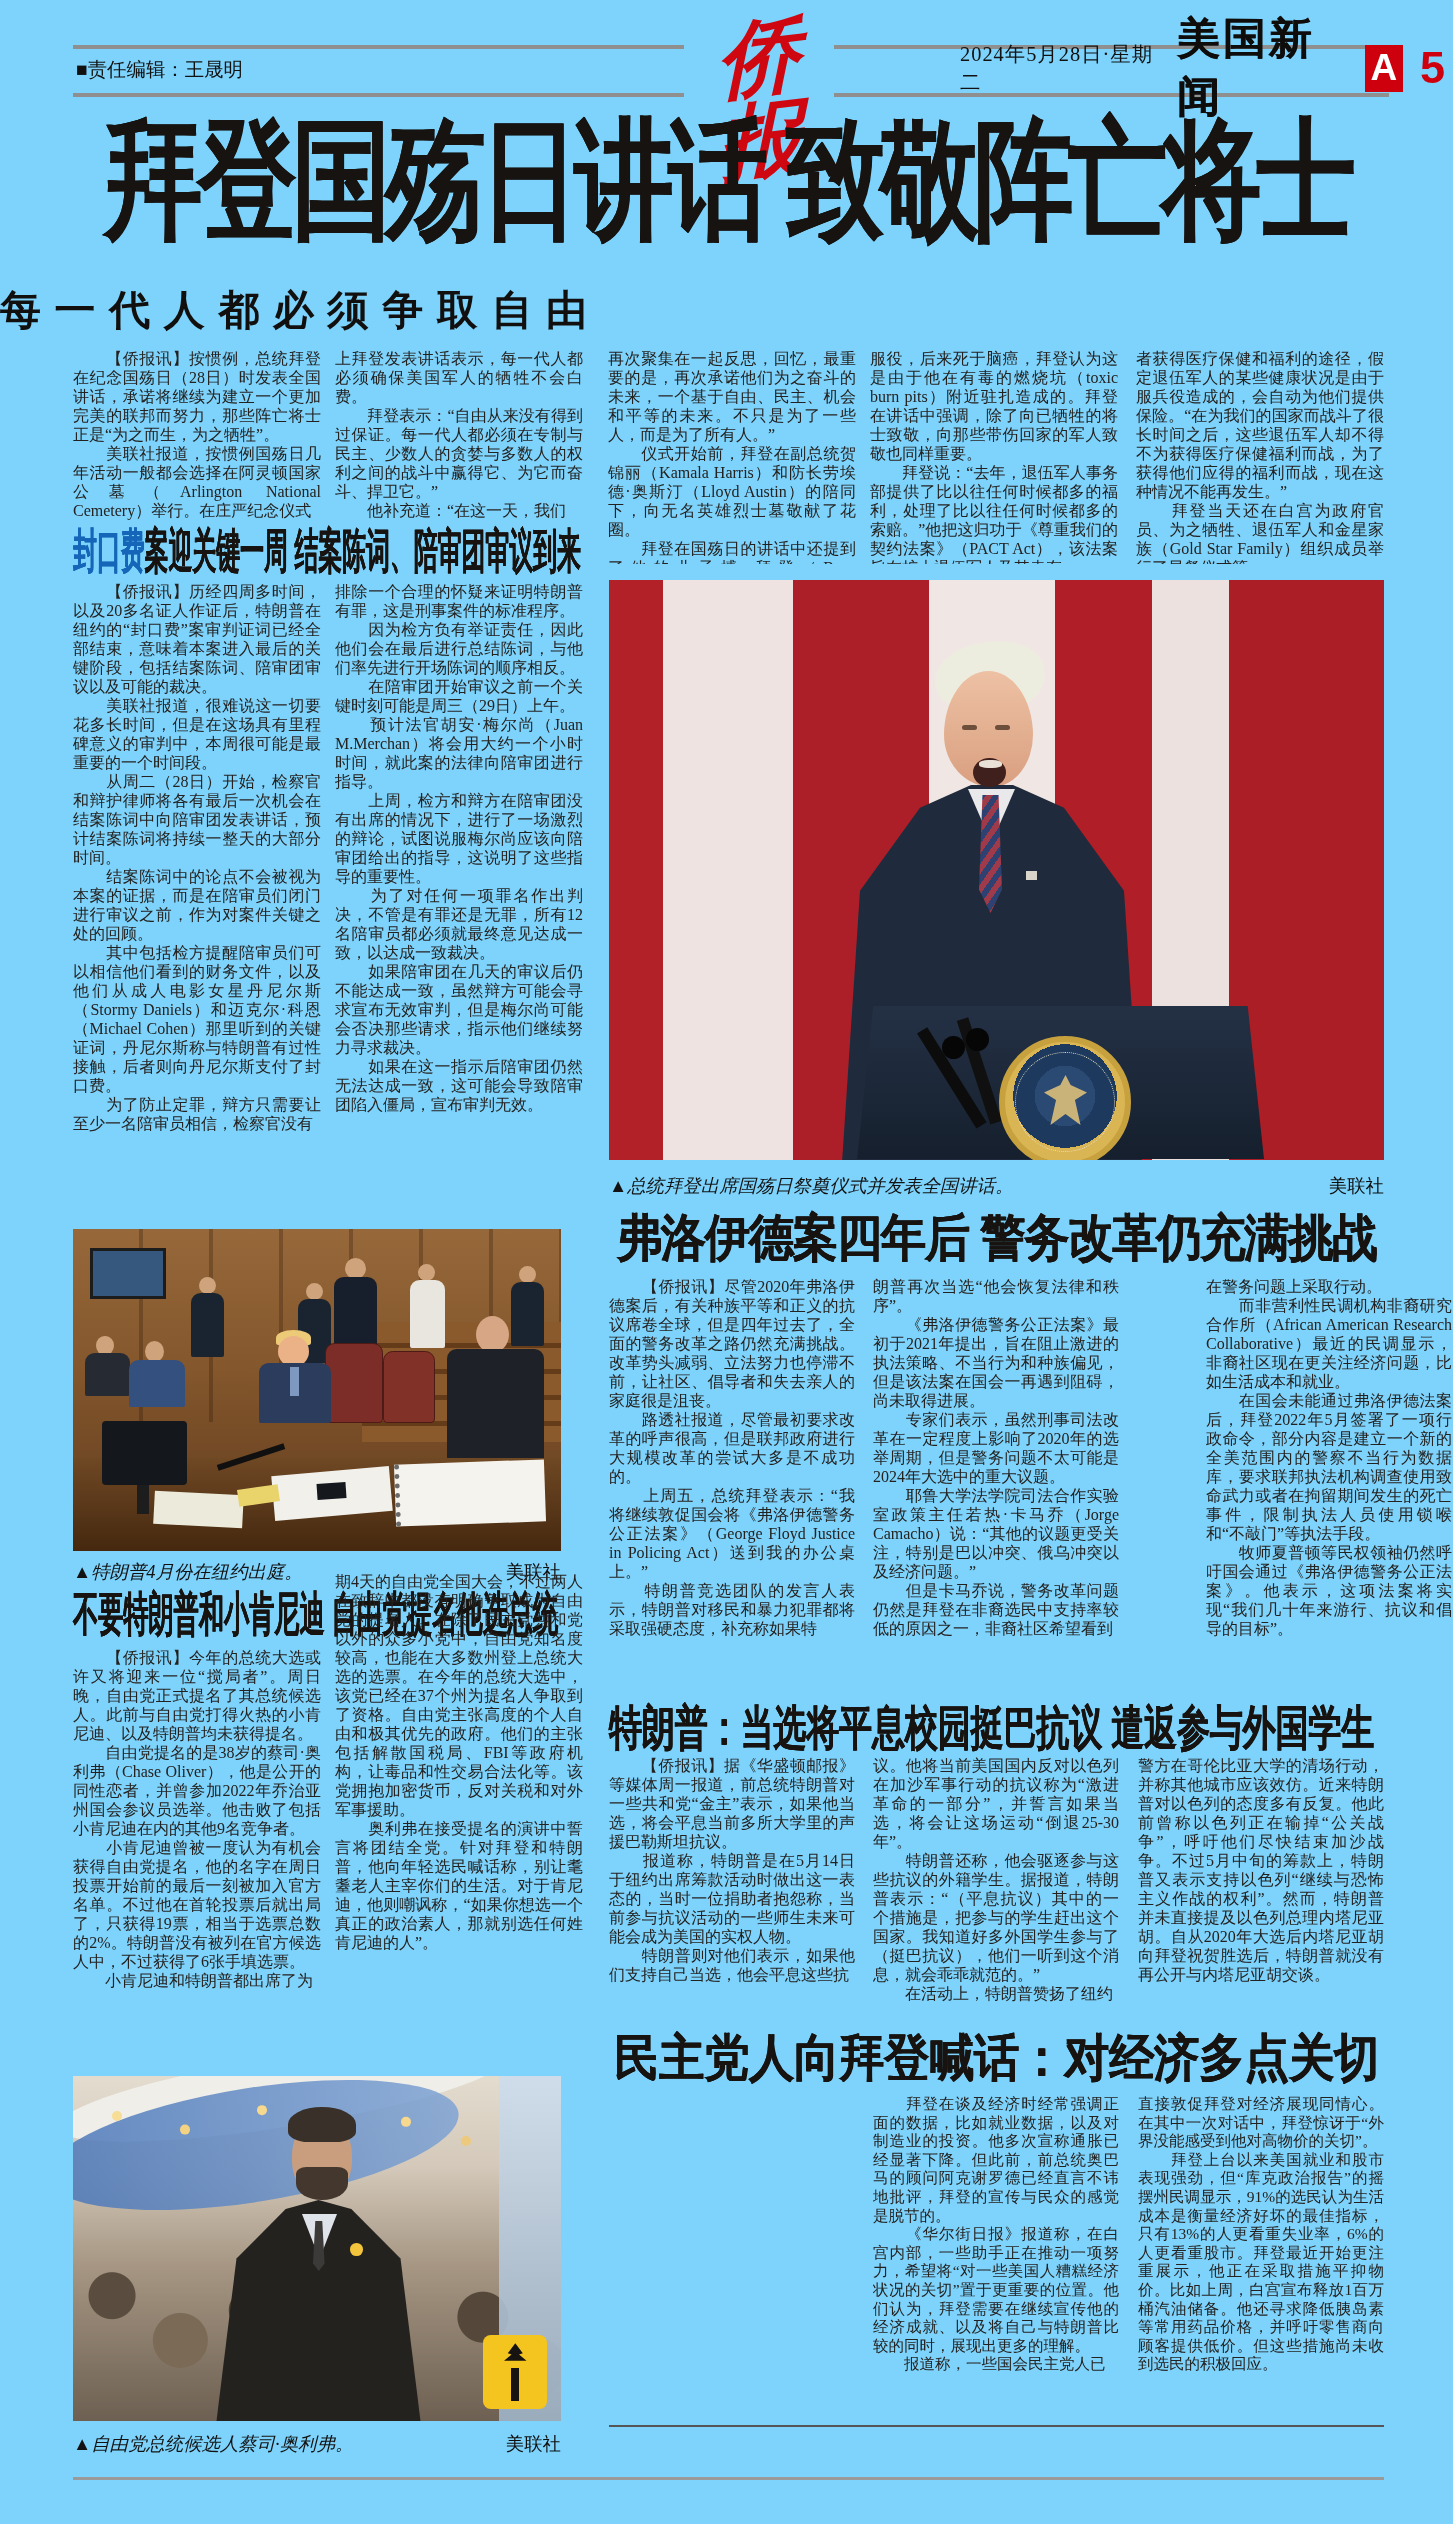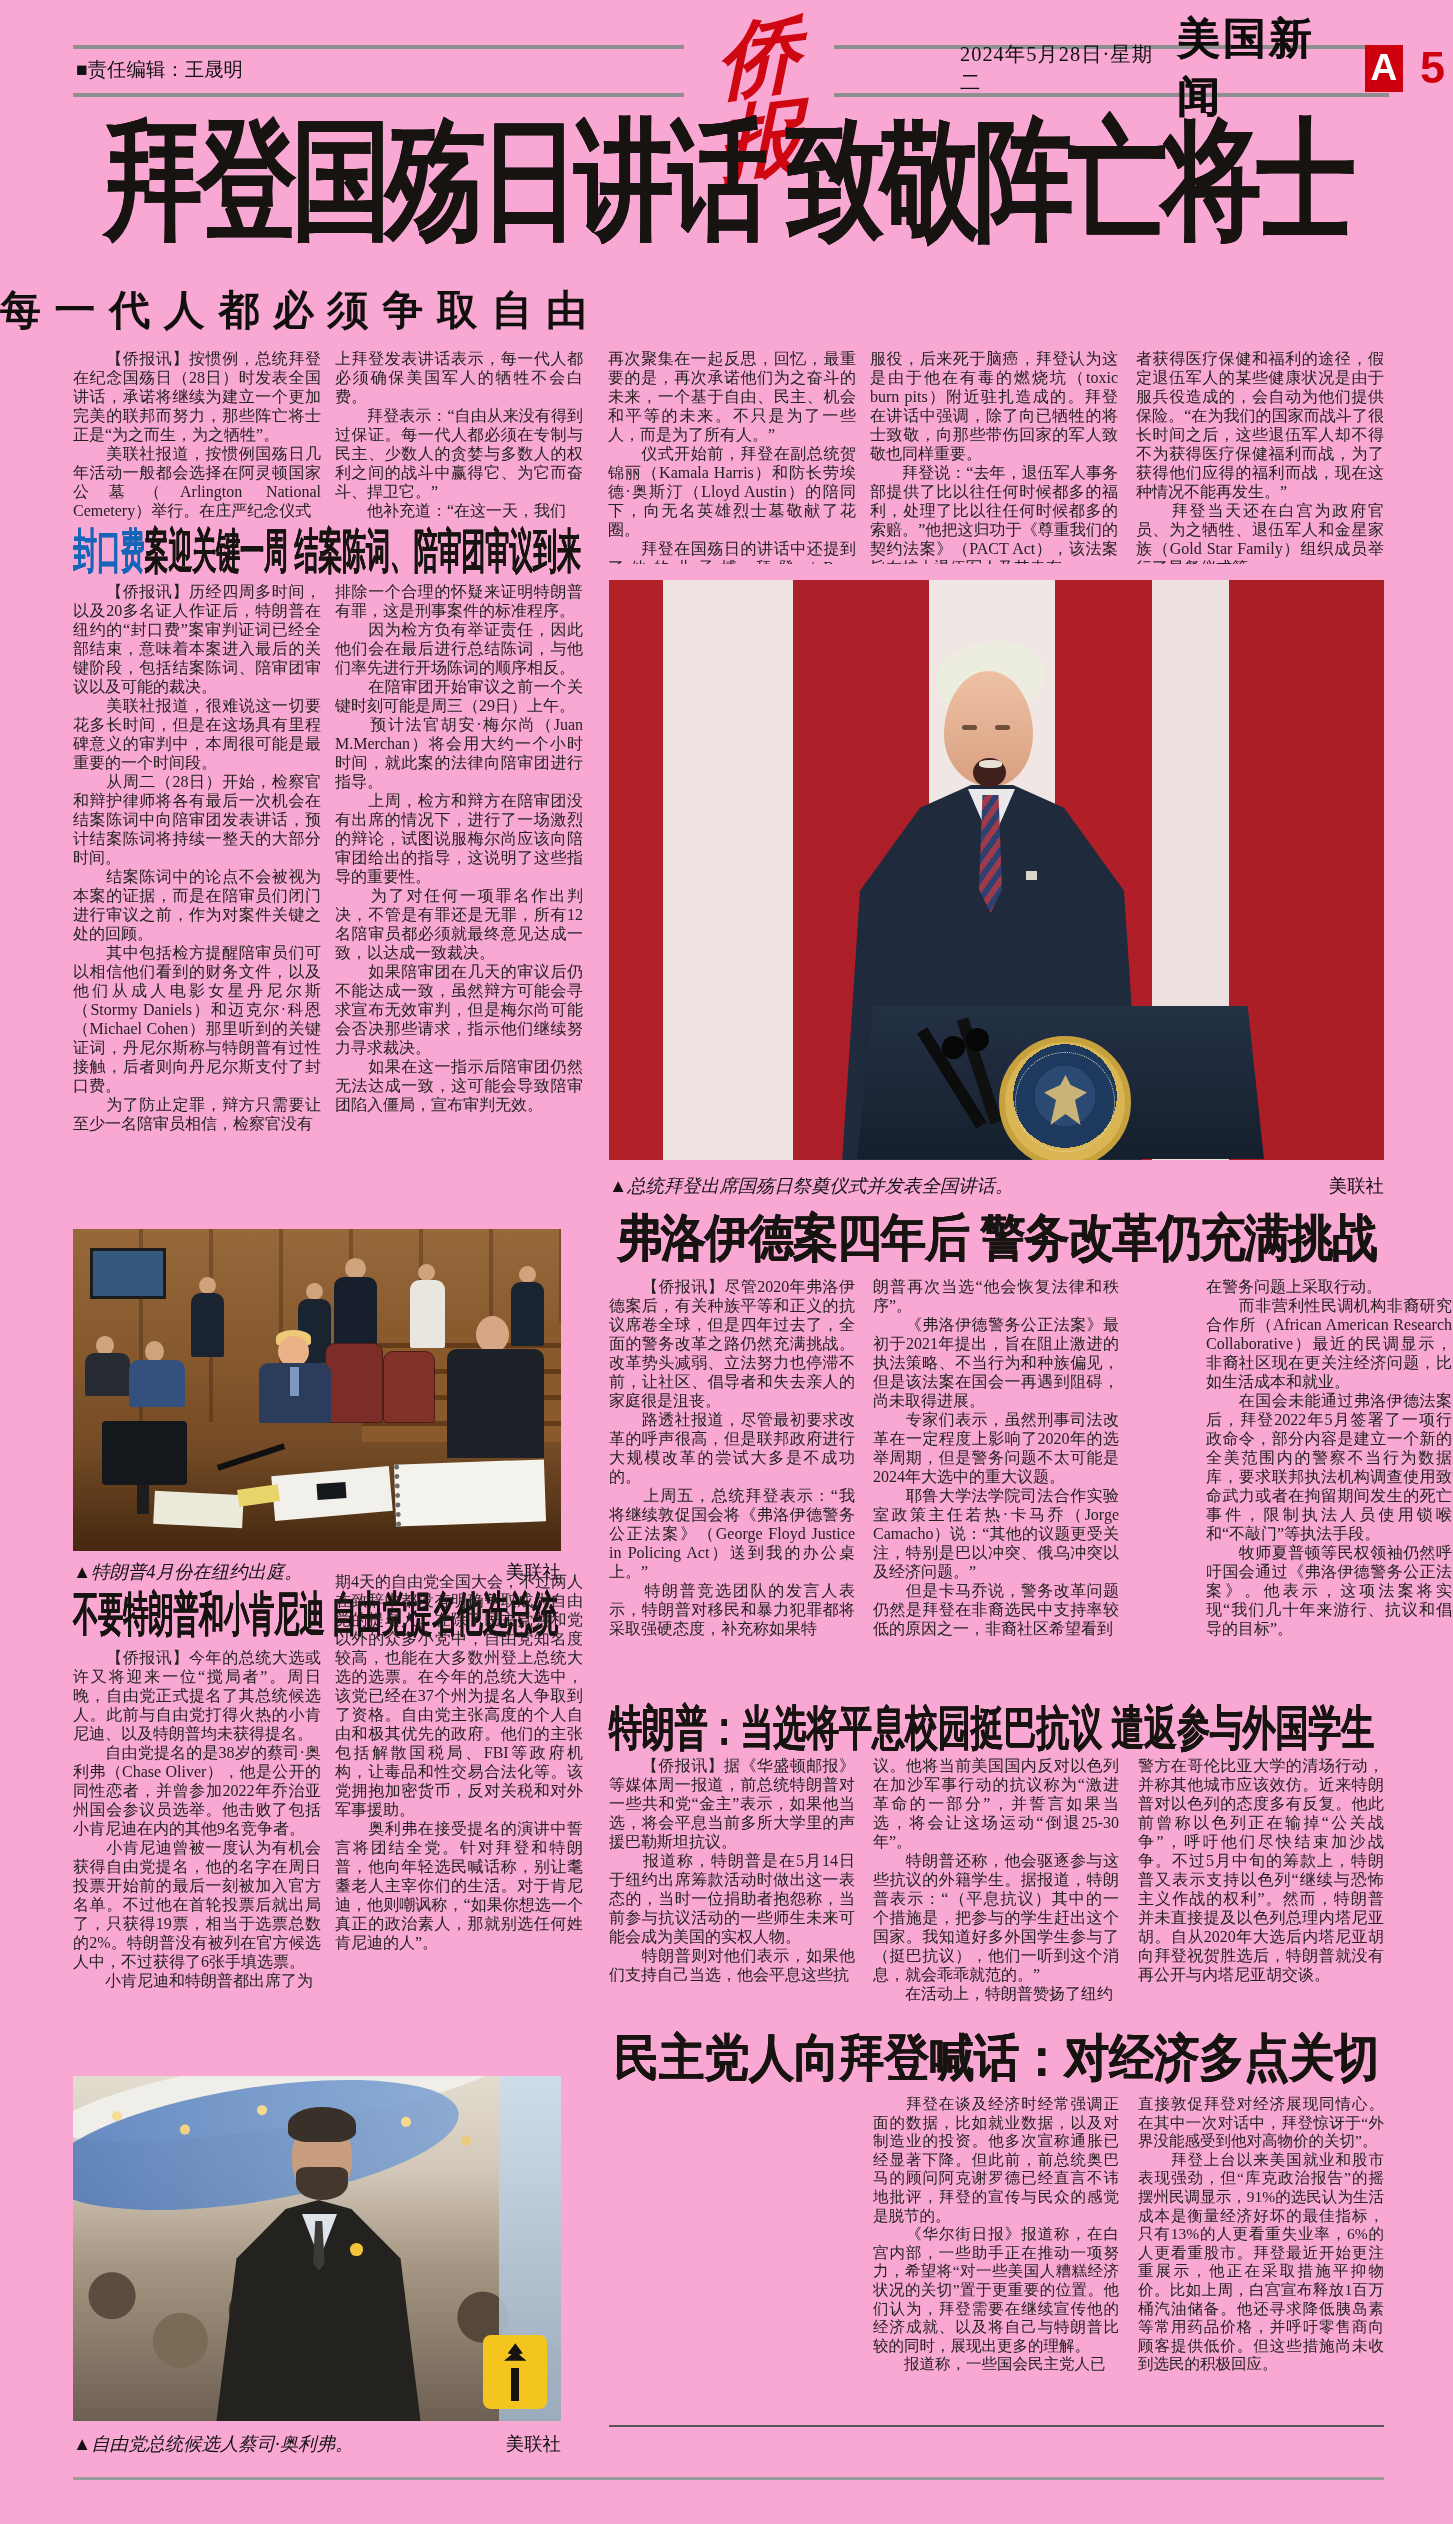--- a/index.html
+++ b/index.html
@@ -1,16 +1,16 @@
 <!DOCTYPE html>
 <html><head>
 <meta charset="utf-8">
 <style>
   html,body { margin:0; padding:0; background:#e8e8e8; }
-  .page { position:relative; width:1454px; height:2525px; margin:0 auto; background:#f9a8d4;
+  .page { position:relative; width:1454px; height:2525px; margin:0 auto; background:#7dd3fc;
           font-family:"Liberation Serif","DejaVu Serif",serif; color:#1e1c1a; overflow:hidden; }
   .rule { position:absolute; background:#8f8f8f; }
 
   
   .editor { position:absolute; left:76px; top:56px; font-size:19.4px; color:#111;
             font-family:"Liberation Sans","DejaVu Sans",sans-serif; }
   .logo { position:absolute; left:678px; top:17.4px; width:163px; text-align:center;
           font-size:83px; line-height:1; color:#cf0711; font-weight:bold; font-style:italic;
           transform:rotate(-7deg) skewX(-5deg); font-family:"Liberation Serif",serif; }
   .mast-right { position:absolute; left:960px; top:37px; width:485px; height:62px;

